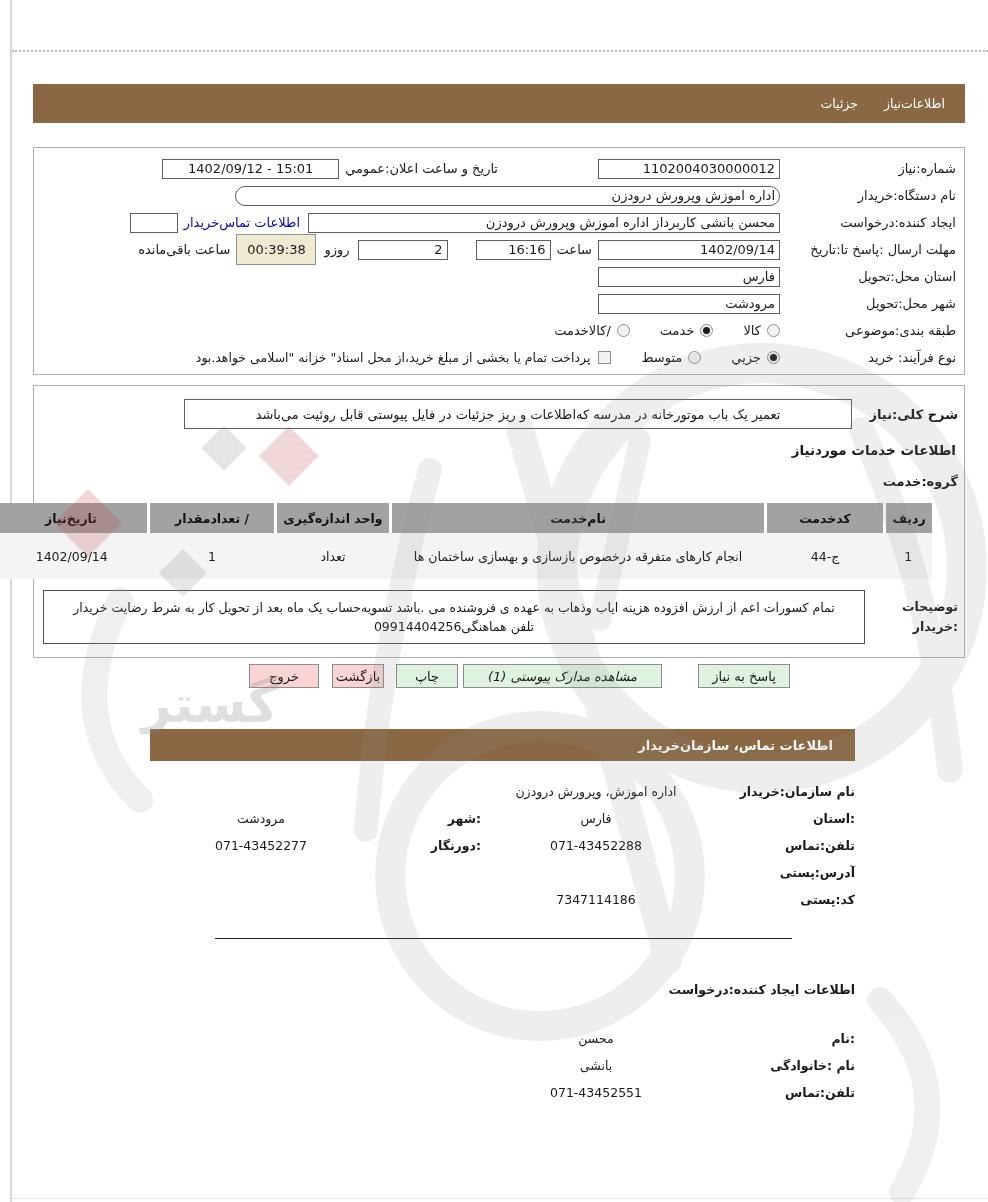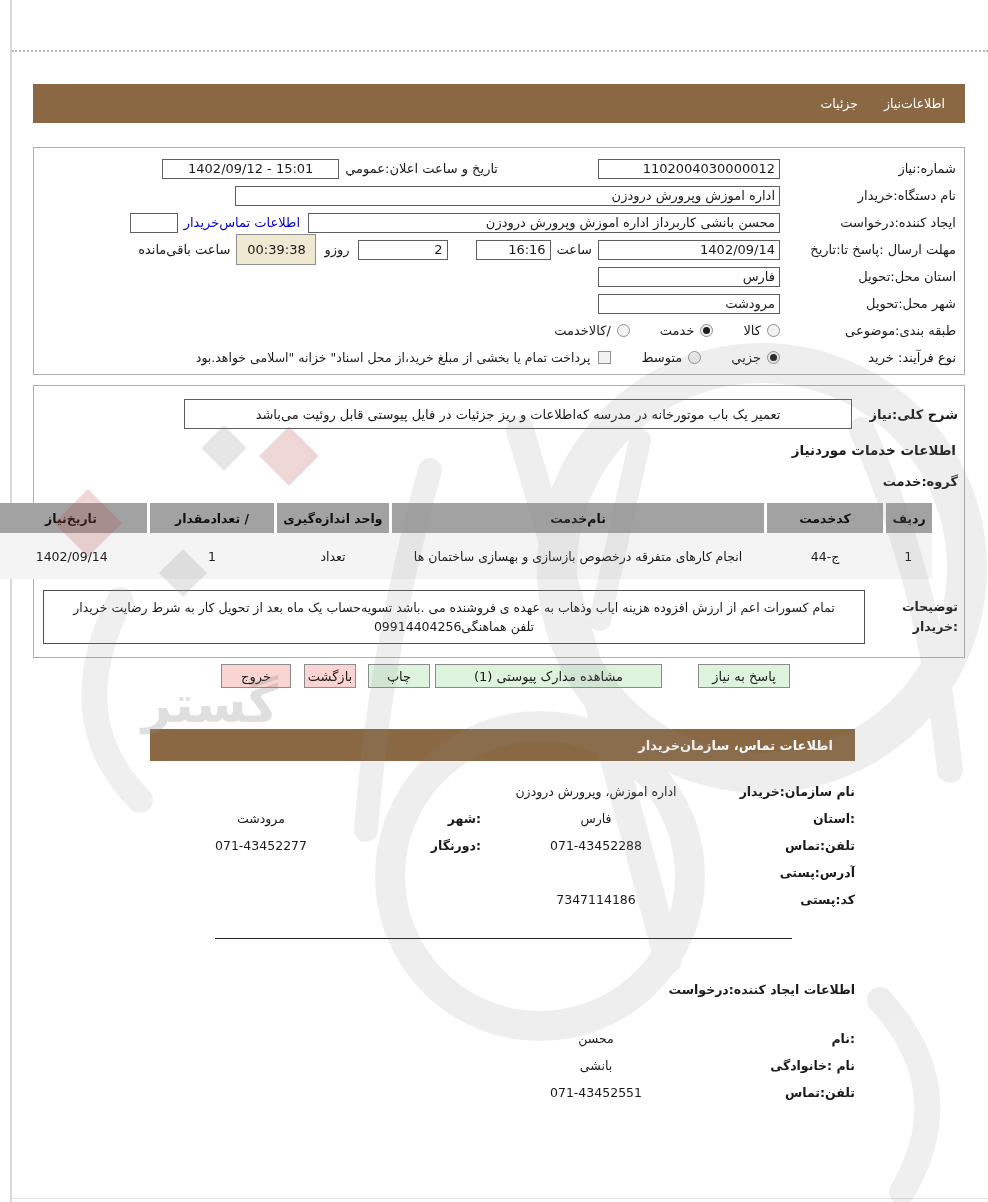--- a/index.html
+++ b/index.html
@@ -101,21 +101,21 @@
   <div class="frow">
     <span class="flabel">شماره:نیاز</span>
     <div class="inp num" style="width:182px;">1102004030000012</div>
     <span class="gap100"></span>
     <span>تاریخ و ساعت اعلان:عمومي</span>
     <span class="gap6"></span>
     <div class="inp num" style="width:177px;justify-content:center;">1402/09/12 - 15:01</div>
   </div>
   <div class="frow">
     <span class="flabel">نام دستگاه:خریدار</span>
-    <div class="inp" style="width:545px;">اداره اموزش وپرورش درودزن</div>
+    <div class="inp" style="width:545px;border-radius:10px;">اداره اموزش وپرورش درودزن</div>
   </div>
   <div class="frow">
     <span class="flabel">ایجاد کننده:درخواست</span>
     <div class="inp" style="width:472px;">محسن بانشی کاربرداز اداره اموزش وپرورش درودزن</div>
     <span class="gap8"></span>
     <span class="link">اطلاعات تماس‌خریدار</span>
     <span class="gap6"></span>
     <div class="inp" style="width:48px;"></div>
   </div>
   <div class="frow">
@@ -210,21 +210,21 @@
       <span>توضیحات</span><br>
       <span>:خریدار</span>
     </span>
     <div class="notesbox">تمام کسورات اعم از ارزش افزوده هزینه ایاب وذهاب به عهده ی فروشنده می .باشد تسویه‌حساب یک ماه بعد از تحویل کار به شرط رضایت خریدار تلفن هماهنگی09914404256</div>
   </div>
 </div>
 
 <div class="btnrow">
   <div class="btn green" style="width:92px;">پاسخ به نیاز</div>
   <span style="width:36px;flex:0 0 auto;"></span>
-  <div class="btn green" style="width:227px;">مشاهده مدارک پیوستی (1)</div>
+  <div class="btn green" style="width:199px;font-style:italic;">مشاهده مدارک پیوستی (1)</div>
   <span style="width:5px;flex:0 0 auto;"></span>
   <div class="btn green" style="width:62px;">چاپ</div>
   <span style="width:12px;flex:0 0 auto;"></span>
   <div class="btn pink" style="width:52px;">بازگشت</div>
   <span style="width:13px;flex:0 0 auto;"></span>
   <div class="btn pink" style="width:70px;">خروج</div>
 </div>
 
 <div class="bar2">
   <span>اطلاعات تماس، سازمان‌خریدار</span>

